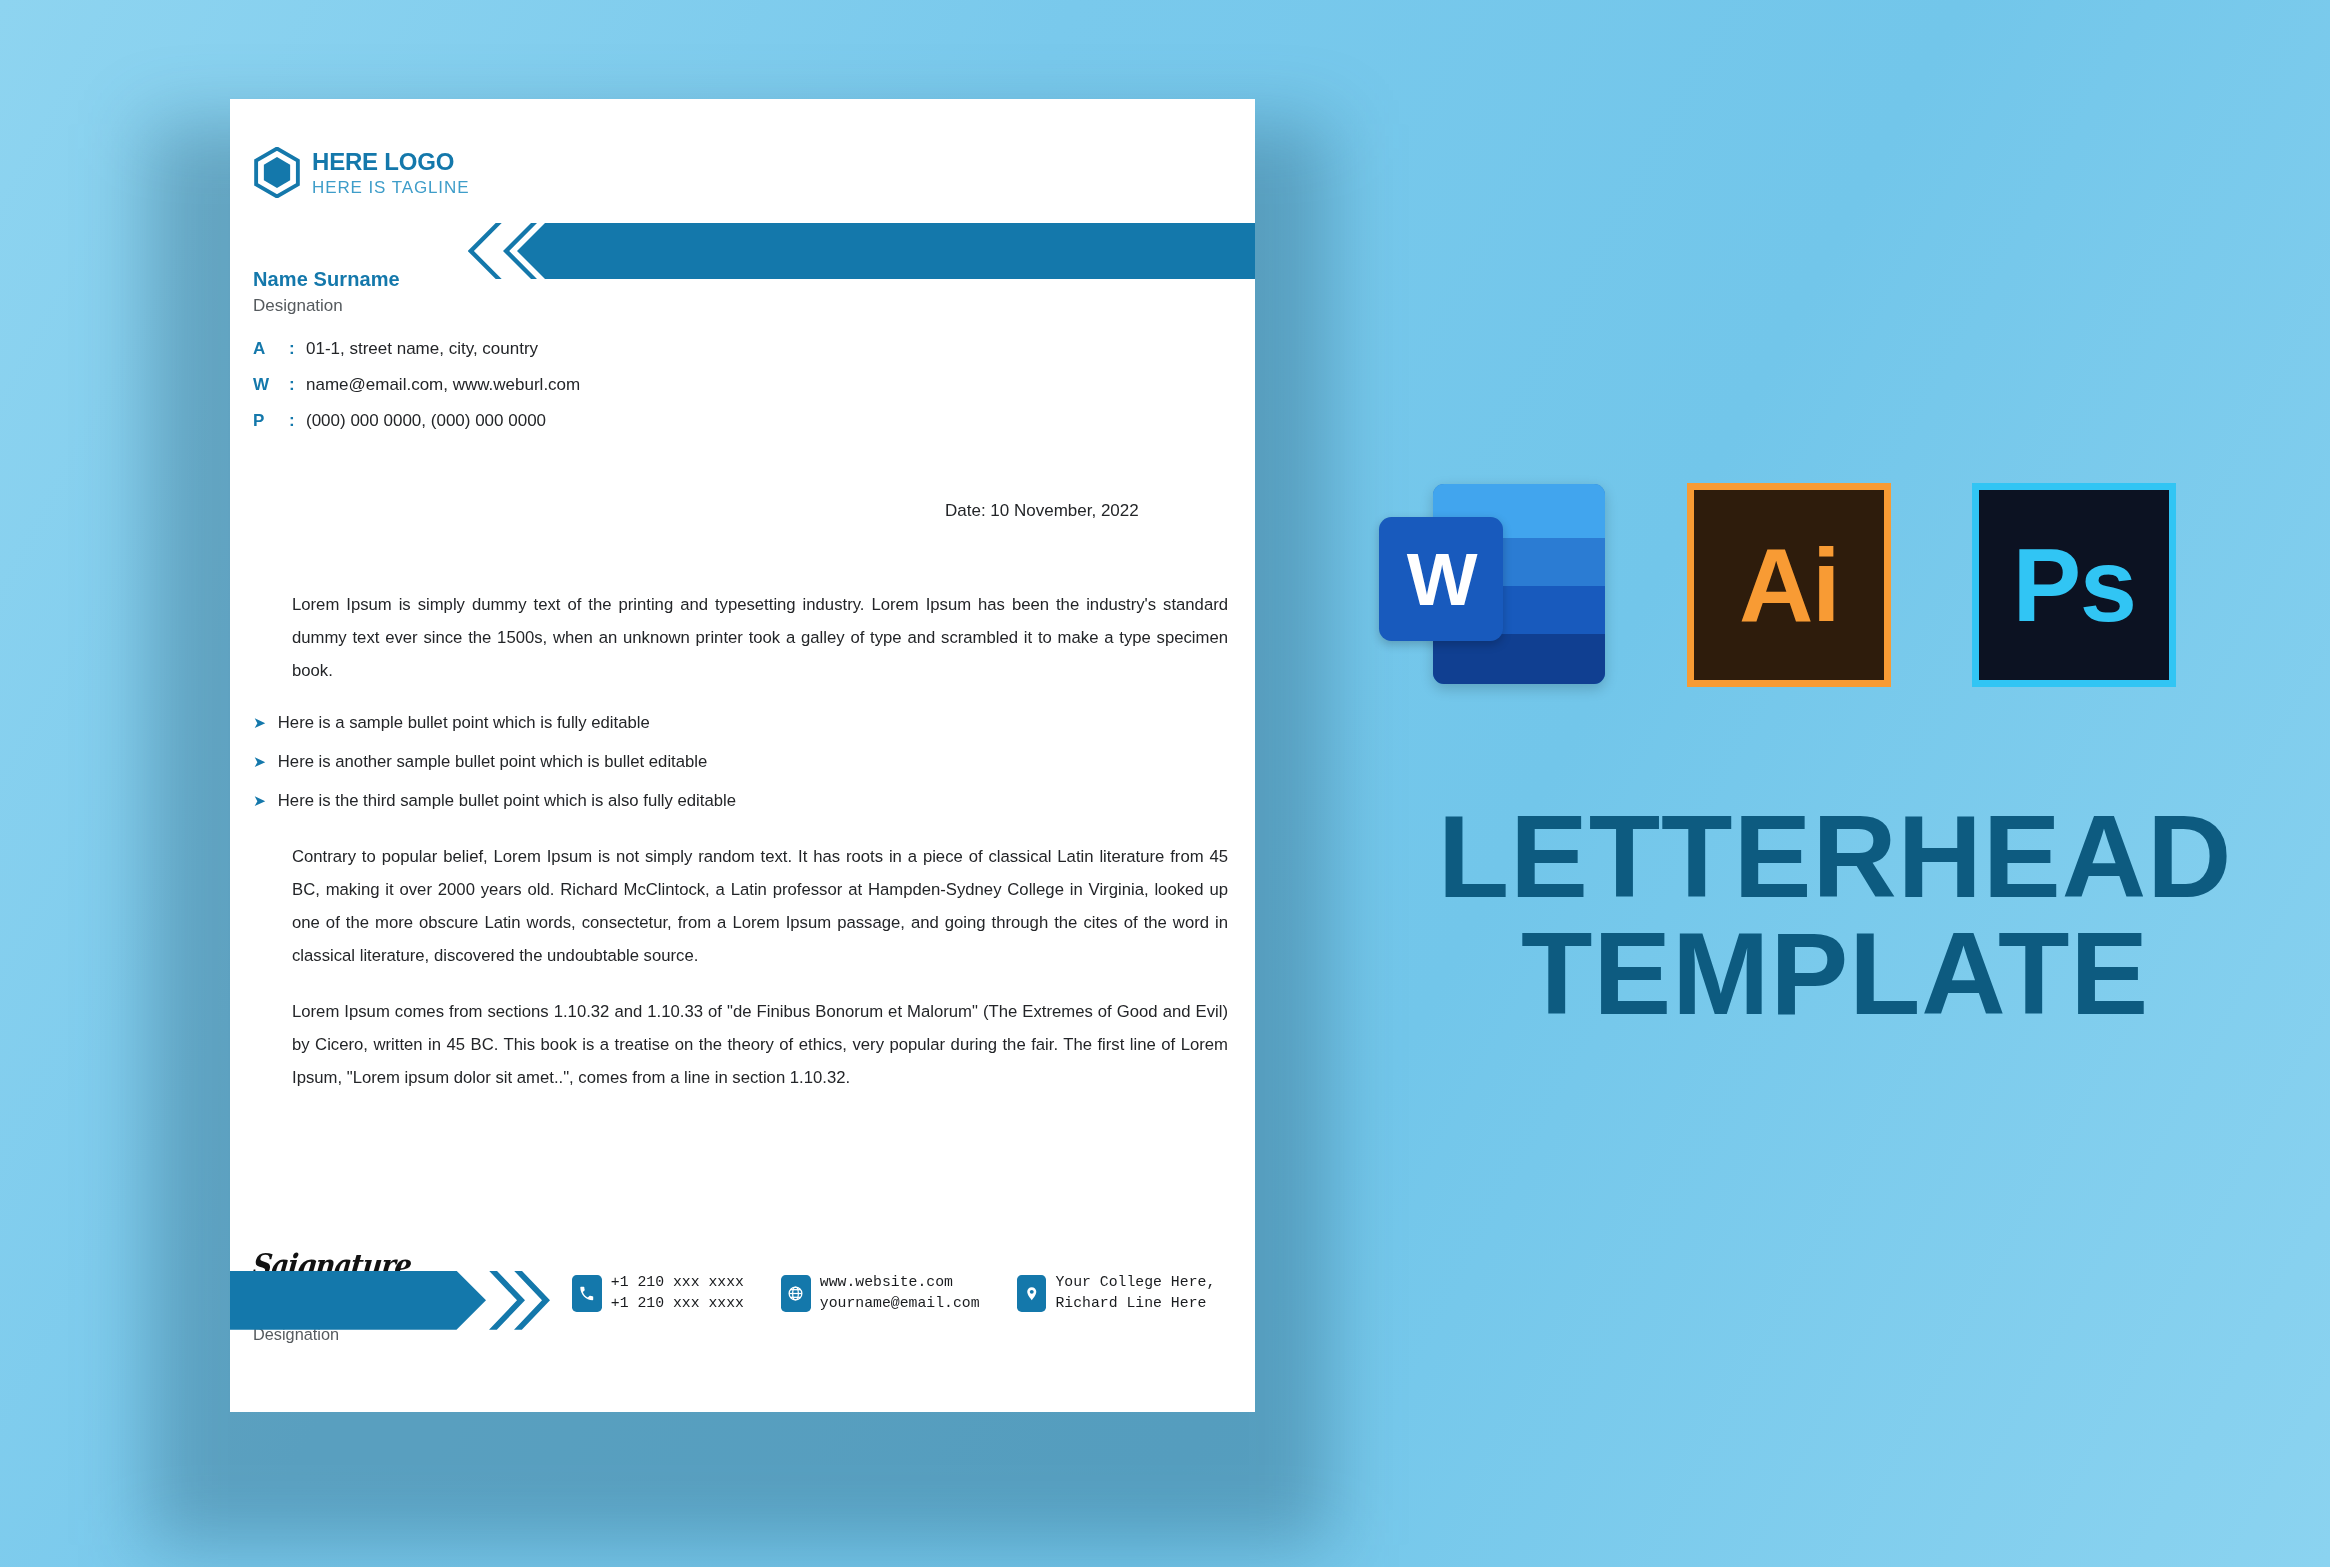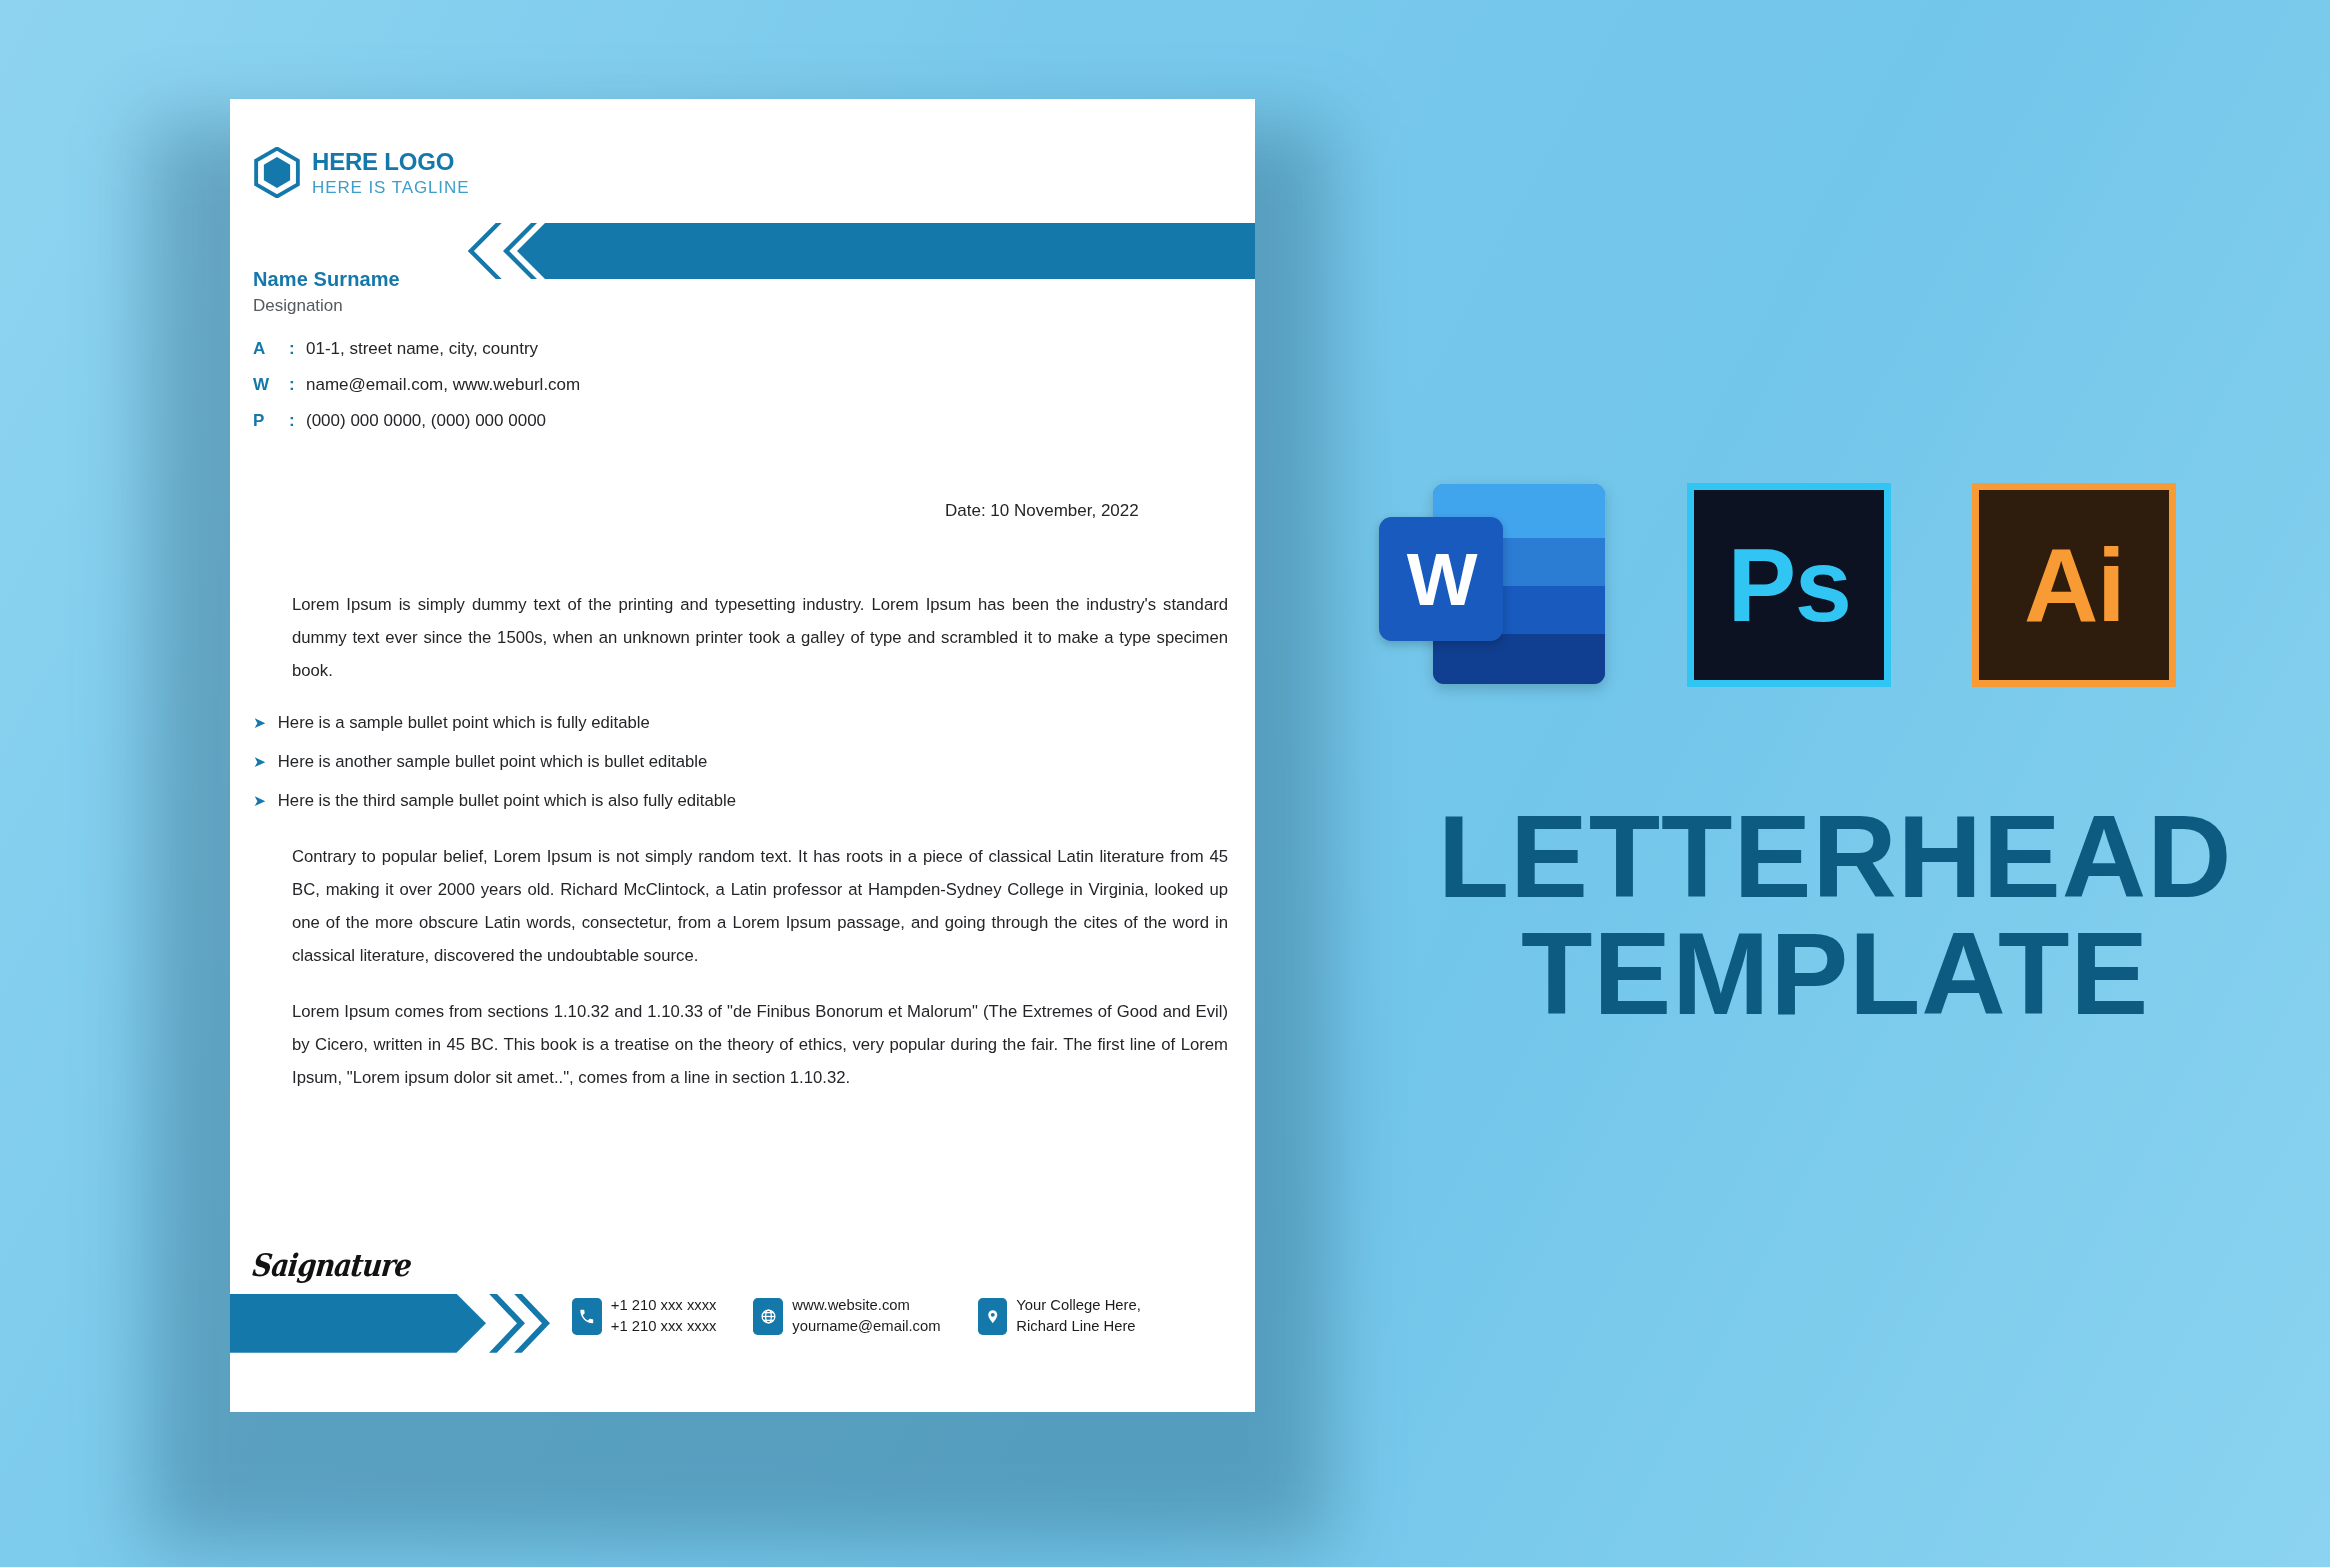--- a/index.html
+++ b/index.html
@@ -160,23 +160,24 @@
   }
   .sig-name {
     font-size: 20px; font-weight: 700; color: #1478ab;
     margin-top: 15.5px; letter-spacing: 0.1px;
   }
   .sig-desig { font-size: 16.3px; color: #555a5e; margin-top: 3.9px; }
 
   
   .footer {
     position: absolute;
-    left: 0; bottom: 50px;
+    left: 0; bottom: 73px;
     width: 100%;
     height: 76px;
+    font-family: Liberation Mono, monospace;
   }
   .fbar-group {
     position: absolute;
     left: 0; top: 7.8px;
     width: 318px; height: 59px;
   }
   .fbar {
     position: absolute;
     left: 0; top: 0;
     width: 256px; height: 59px;
@@ -424,26 +425,26 @@
       <span class="word-band wb1"></span>
       <span class="word-band wb2"></span>
       <span class="word-band wb3"></span>
       <span class="word-band wb4"></span>
     </span>
     <span class="word-tile">
       <span>W</span>
     </span>
   </div>
 
+  <div class="adobe-icon ai-icon">
+    <span>Ai</span>
+  </div>
+
   <div class="adobe-icon ps-icon">
     <span>Ps</span>
-  </div>
-
-  <div class="adobe-icon ai-icon">
-    <span>Ai</span>
   </div>
 
 </div>
 
 <div class="big-title">
   <span class="l1">LETTERHEAD</span>
   <span class="l2">TEMPLATE</span>
 </div>
 
 

